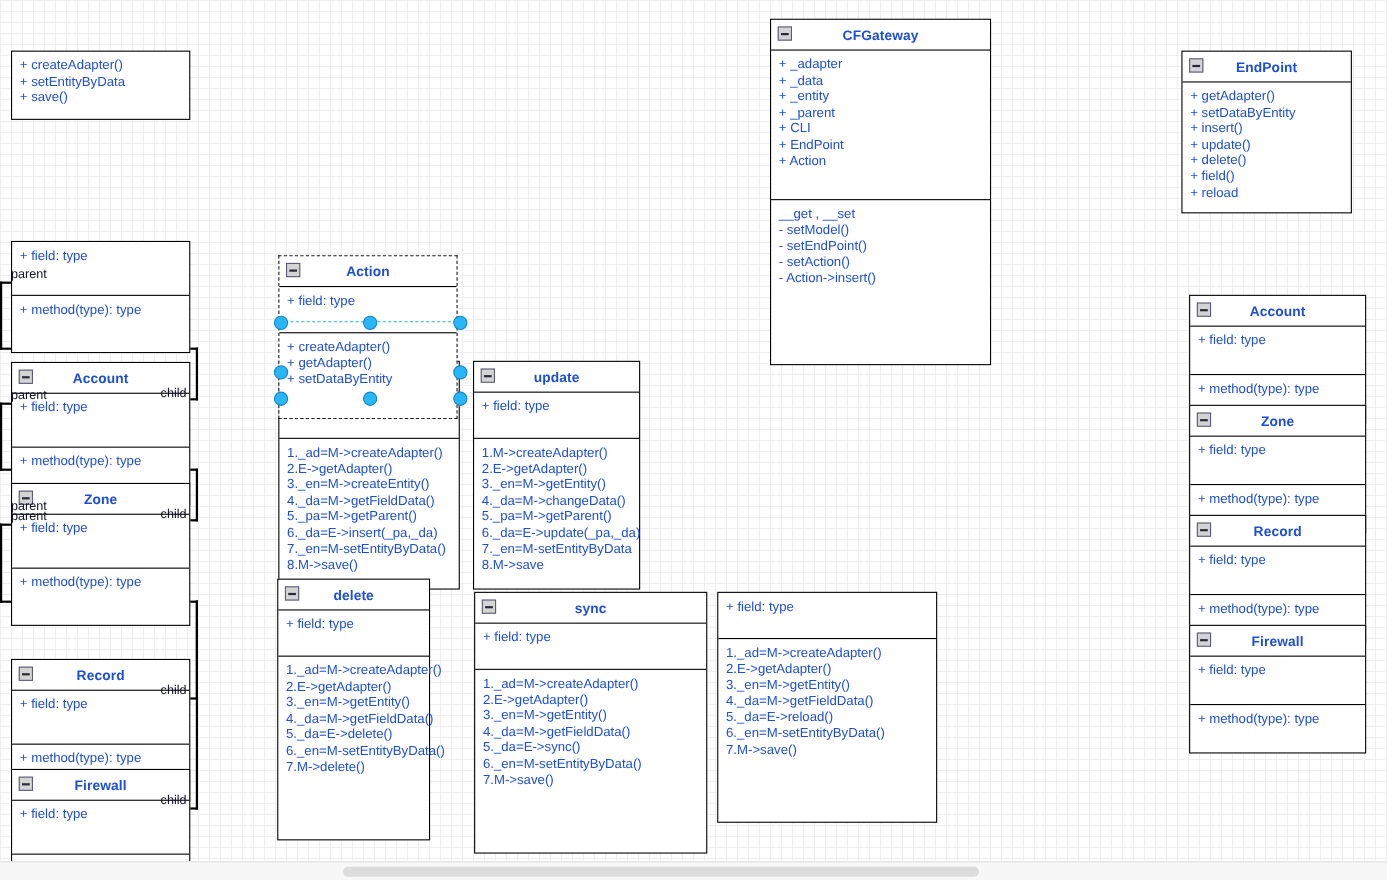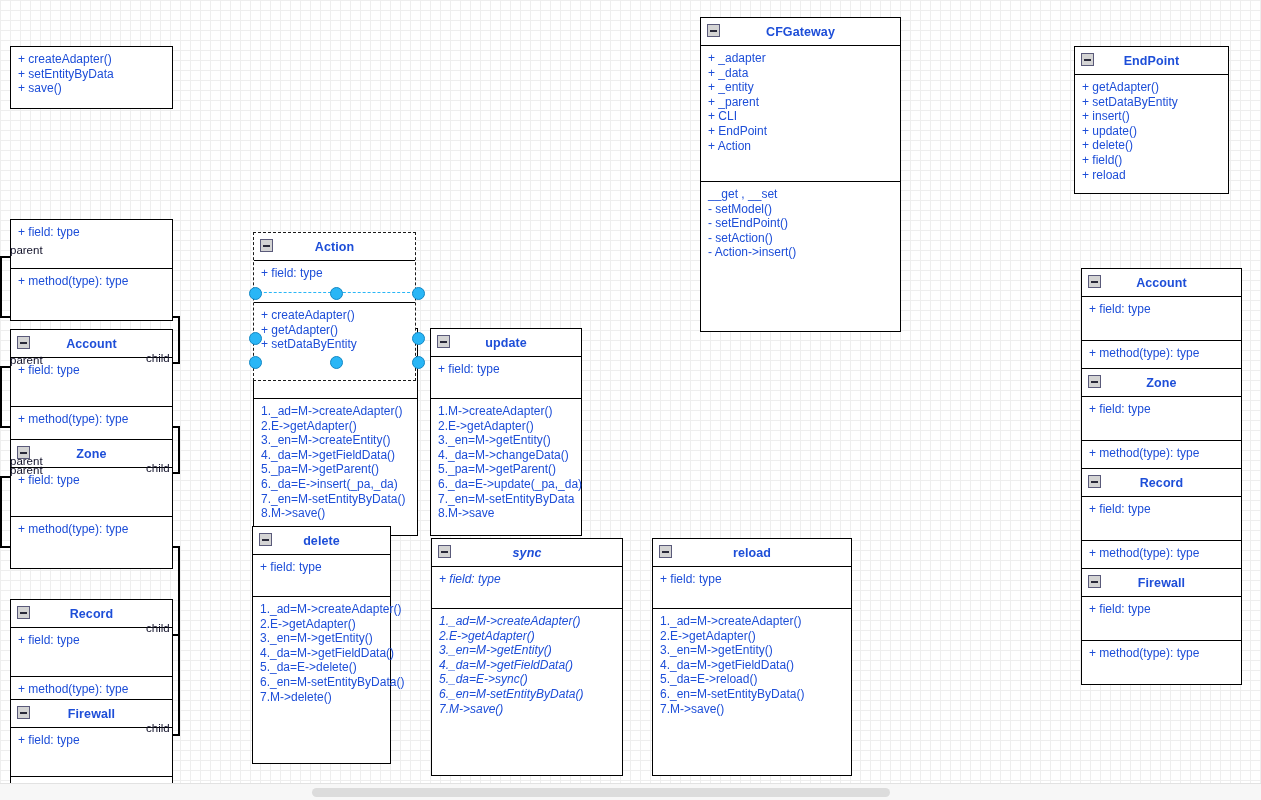--- a/index.html
+++ b/index.html
@@ -227,33 +227,29 @@
         <div class="sect meths" style="height: 126px;"><div class="row">1.M-&gt;createAdapter()</div><div class="row">2.E-&gt;getAdapter()</div><div class="row">3._en=M-&gt;getEntity()</div><div class="row">4._da=M-&gt;changeData()</div><div class="row">5._pa=M-&gt;getParent()</div><div class="row">6._da=E-&gt;update(_pa,_da)</div><div class="row">7._en=M-setEntityByData</div><div class="row">8.M-&gt;save</div></div>
       </div>
       <div class="uml" style="left: 252px; top: 526px; width: 139px;">
         <div class="hdr">
           <span class="collapse-icon"></span>
           <span class="title">delete</span>
         </div>
         <div class="sect attrs" style="height: 31px;"><div class="row">+ field: type</div></div>
         <div class="sect meths" style="height: 156px;"><div class="row">1._ad=M-&gt;createAdapter()</div><div class="row">2.E-&gt;getAdapter()</div><div class="row">3._en=M-&gt;getEntity()</div><div class="row">4._da=M-&gt;getFieldData()</div><div class="row">5._da=E-&gt;delete()</div><div class="row">6._en=M-setEntityByData()</div><div class="row">7.M-&gt;delete()</div></div>
       </div>
-      <div class="uml" style="left: 431px; top: 538px; width: 192px; font-style: italic;">
+      <div class="uml" style="left: 431px; top: 538px; width: 212px;">
         <div class="hdr">
           <span class="collapse-icon"></span>
           <span class="title">sync</span>
         </div>
         <div class="sect attrs" style="height: 31px;"><div class="row">+ field: type</div></div>
         <div class="sect meths" style="height: 156px;"><div class="row">1._ad=M-&gt;createAdapter()</div><div class="row">2.E-&gt;getAdapter()</div><div class="row">3._en=M-&gt;getEntity()</div><div class="row">4._da=M-&gt;getFieldData()</div><div class="row">5._da=E-&gt;sync()</div><div class="row">6._en=M-setEntityByData()</div><div class="row">7.M-&gt;save()</div></div>
       </div>
       <div class="uml" style="left: 652px; top: 538px; width: 200px;">
-        <div class="hdr">
-          <span class="collapse-icon"></span>
-          <span class="title">reload</span>
-        </div>
         <div class="sect attrs" style="height: 31px;"><div class="row">+ field: type</div></div>
         <div class="sect meths" style="height: 156px;"><div class="row">1._ad=M-&gt;createAdapter()</div><div class="row">2.E-&gt;getAdapter()</div><div class="row">3._en=M-&gt;getEntity()</div><div class="row">4._da=M-&gt;getFieldData()</div><div class="row">5._da=E-&gt;reload()</div><div class="row">6._en=M-setEntityByData()</div><div class="row">7.M-&gt;save()</div></div>
       </div>
       <div class="uml" style="left: 700px; top: 17px; width: 201px;">
         <div class="hdr">
           <span class="collapse-icon"></span>
           <span class="title">CFGateway</span>
         </div>
         <div class="sect attrs" style="height: 125px;"><div class="row">+ _adapter</div><div class="row">+ _data</div><div class="row">+ _entity</div><div class="row">+ _parent</div><div class="row">+ CLI</div><div class="row">+ EndPoint</div><div class="row">+ Action</div></div>
         <div class="sect meths" style="height: 139px;"><div class="row">__get , __set</div><div class="row">- setModel()</div><div class="row">- setEndPoint()</div><div class="row">- setAction()</div><div class="row">- Action-&gt;insert()</div></div>

